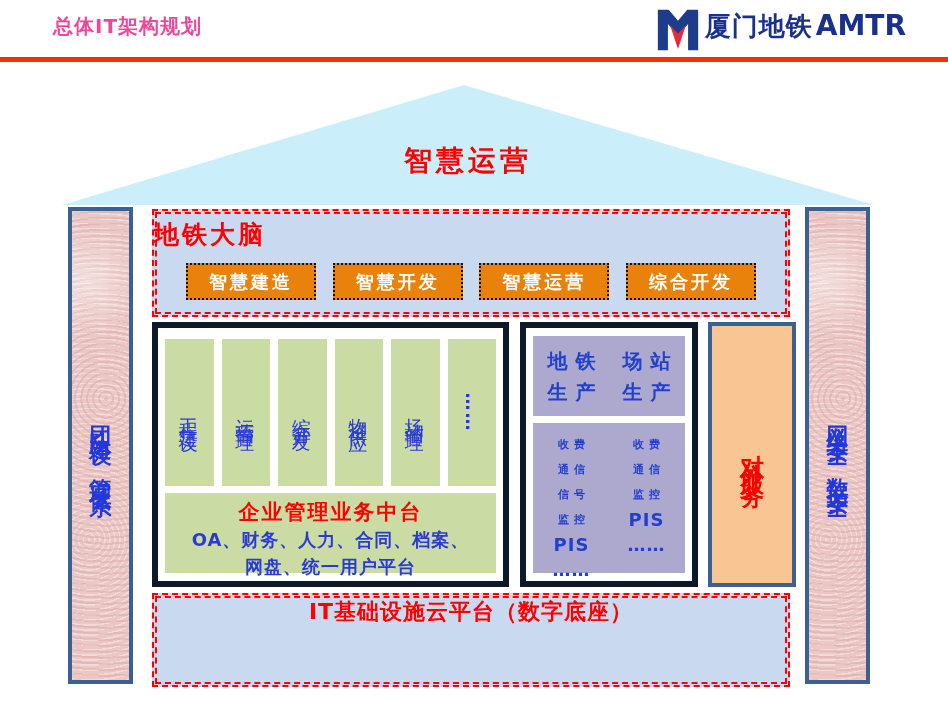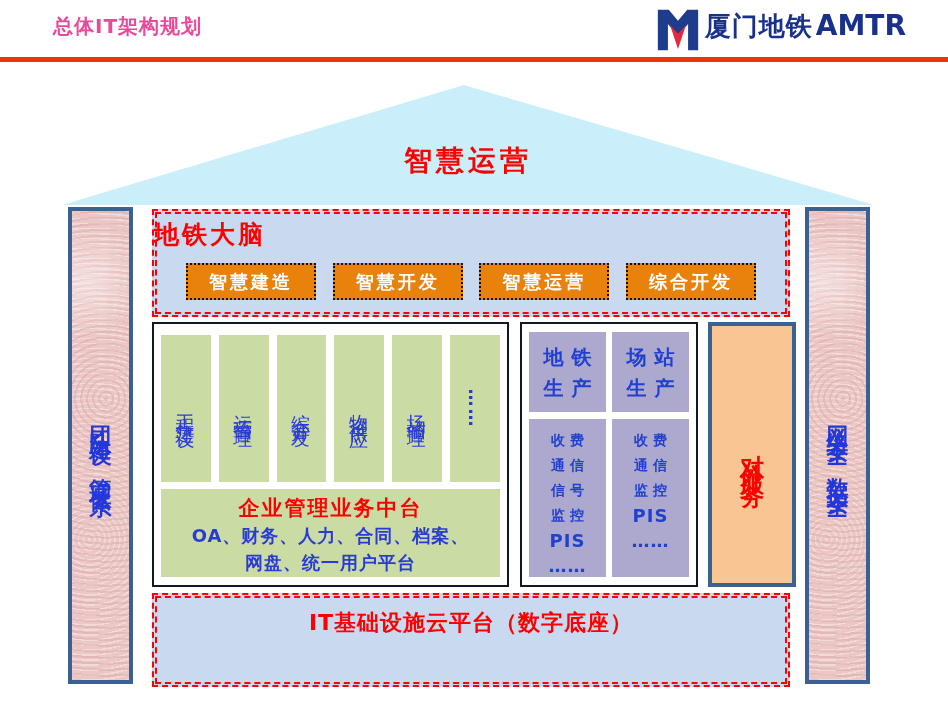--- a/index.html
+++ b/index.html
@@ -43,21 +43,21 @@
   .brain { left:152px; top:209px; width:638px; height:108px; }
   .brain-title { text-align:left; margin-top:7px; font-size:25px; font-weight:bold;
                  color:#FE0000; letter-spacing:3px; }
   .brain-buttons { position:absolute; left:32px; right:32px; bottom:15px; display:flex;
                    justify-content:space-between; }
   .chip { width:130px; height:37px; background:#E8820B; border:2px dotted #111111; color:#ffffff;
           font-size:18px; font-weight:bold; display:flex; align-items:center; justify-content:center;
           letter-spacing:3px;font-family:Liberation Mono, monospace; }
 
   
-  .panel { position:absolute; top:322px; height:265px; background:#ffffff; border:2px solid #0f172a; }
+  .panel { position:absolute; top:322px; height:265px; background:#ffffff; border:6px solid #0f172a; }
   .panel-left { left:152px; width:357px; }
   .cols { position:absolute; left:7px; right:7px; top:11px; height:147px; display:flex; gap:8px; }
   .col { flex:1; background:#CADCA4; display:flex; align-items:center; justify-content:center; }
   .col-text { font-size:19px; color:#2A3BD5; letter-spacing:5px; }
   .col-dots { display:block; transform:rotate(90deg); font-size:18px; font-weight:bold;
               color:#2A3BD5; letter-spacing:2px; white-space:nowrap; }
   .platform { position:absolute; left:7px; right:7px; top:165px; bottom:8px; background:#CADCA4;
               text-align:center; padding-top:5px; }
   .platform-title { font-size:21px; font-weight:bold; color:#FE0000; letter-spacing:2px; }
   .platform-line { font-size:18px; font-weight:bold; color:#2A3BD5; line-height:1.5; letter-spacing:1px; }
@@ -65,31 +65,31 @@
   
   .panel-right { left:520px; width:178px; }
   .pbox { position:absolute; background:#ADA8CE; color:#2140CE; font-weight:bold; text-align:center; }
   .pbox.tl { left:7px;  top:8px;  width:77px; height:80px; }
   .pbox.tr { right:7px; top:8px;  width:77px; height:80px; }
   .pbox.bl { left:7px;  top:95px; width:77px; bottom:8px; }
   .pbox.br { right:7px; top:95px; width:77px; bottom:8px; }
   .pbox.tl, .pbox.tr { padding-top:10px; }
   .pbox.bl, .pbox.br { padding-top:9px; }
   .pline-big { display:block; font-size:20px; letter-spacing:8px; line-height:31px; text-indent:8px; }
-  .pline { display:block; font-size:14px; letter-spacing:5px; line-height:25px; text-indent:5px; }
+  .pline { display:block; font-size:11px; letter-spacing:5px; line-height:25px; text-indent:5px; }
   .pline.latin { letter-spacing:1px; text-indent:0; font-size:18px; }
 
   
   .ext { position:absolute; left:708px; top:322px; width:88px; height:265px; background:#F9C693;
          border:4px solid #3A6191; display:flex; align-items:center; justify-content:center; }
   .ext-text { font-size:24px; font-weight:bold; color:#F90300; letter-spacing:10px; }
 
   
   .foundation { left:152px; top:593px; width:638px; height:94px; text-align:center; }
-  .f-title { margin-top:13px; font-size:22px; font-weight:bold; color:#FE0000; letter-spacing:1px; }
+  .f-title { margin-top:2px; font-size:22px; font-weight:bold; color:#FE0000; letter-spacing:1px; }
   .f-body { margin-top:7px; font-size:20px; font-weight:bold; color:#2A3BD5; letter-spacing:1px; }
 </style>
 </head>
 <body>
 
 <div class="stage">
 
   <div class="page-title">总体IT架构规划</div>
   <div class="logo">
     <svg viewBox="0 0 100 100" aria-hidden="true">

